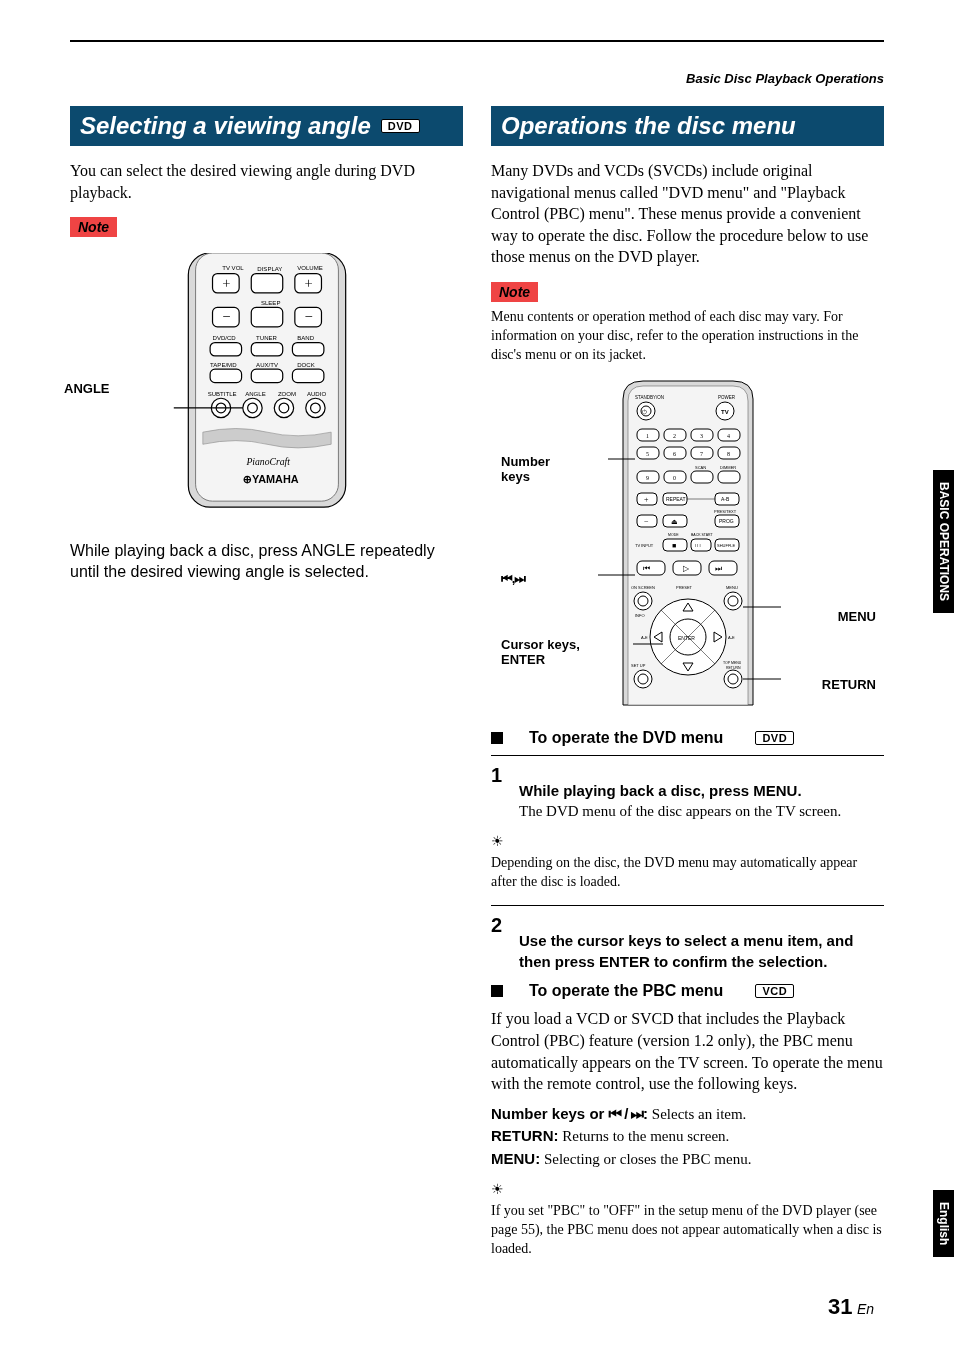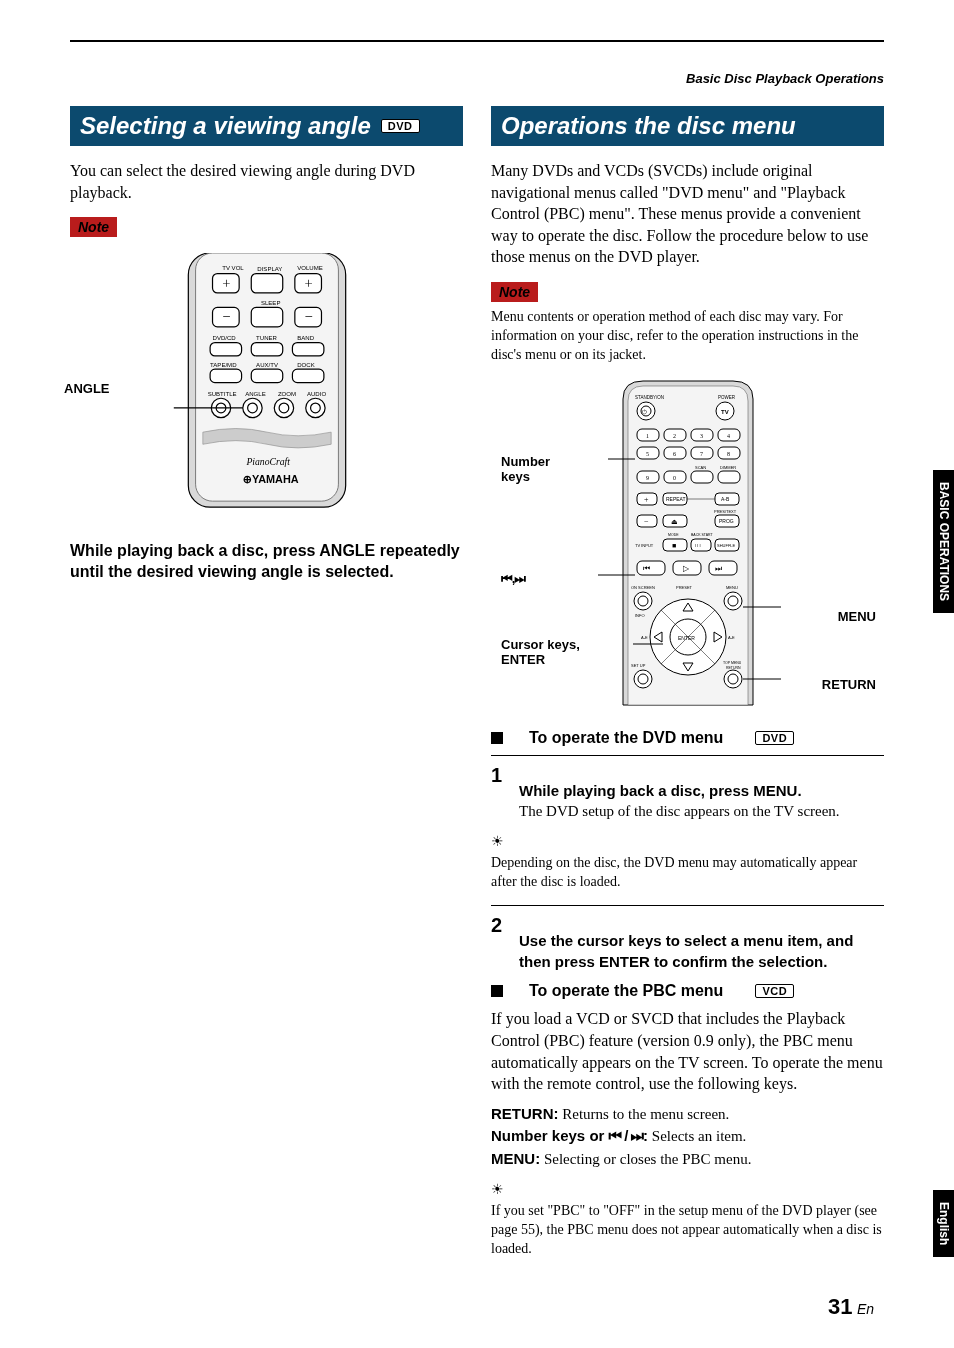--- a/index.html
+++ b/index.html
@@ -69,21 +69,21 @@
     margin-left: 6px;
     vertical-align: 1px;
   }
   .body-text {
     font-size: 16px;
     line-height: 1.35;
     margin-bottom: 14px;
   }
   .note-label {
     display: inline-block;
-    background: #b91c1c;
+    background: #ef4444;
     font-family: Arial, sans-serif;
     font-weight: bold;
     font-style: italic;
     font-size: 14px;
     padding: 2px 8px;
     margin-bottom: 6px;
   }
   .note-text {
     font-size: 14px;
     line-height: 1.35;
@@ -98,21 +98,21 @@
   .remote-svg { width: 230px; }
   .remote-svg-right { width: 290px; }
   .callout {
     position: absolute;
     font-family: Arial, sans-serif;
     font-weight: bold;
     font-size: 13px;
   }
   .instruction {
     font-family: Arial, sans-serif;
-    font-weight: bold;
+    font-weight: normal;
     font-size: 16px;
     line-height: 1.35;
     margin-bottom: 6px;
   }
   .sub-heading {
     font-family: Arial, sans-serif;
     font-weight: bold;
     font-size: 16px;
     display: flex;
     align-items: center;
@@ -400,42 +400,42 @@
     <div class="sub-heading">
       <span class="square-bullet"></span>
       <span>To operate the DVD menu</span>
       <span class="disc-badge-inline">DVD</span>
     </div>
 
     <div class="step-row">
       <div class="step-num">1</div>
       <div class="step-body">
         <div class="step-title">While playing back a disc, press MENU.</div>
-        <div class="step-sub">The DVD setup of the disc appears on the TV screen.</div>
+        <div class="step-sub">The DVD menu of the disc appears on the TV screen.</div>
       </div>
     </div>
     <span class="hint-icon">☀</span>
     <div class="hint-text">Depending on the disc, the DVD menu may automatically appear after the disc is loaded.</div>
 
     <div class="step-row">
       <div class="step-num">2</div>
       <div class="step-body">
         <div class="step-title">Use the cursor keys to select a menu item, and then press ENTER to confirm the selection.</div>
       </div>
     </div>
 
     <div class="sub-heading">
       <span class="square-bullet"></span>
       <span>To operate the PBC menu</span>
       <span class="disc-badge-inline">VCD</span>
     </div>
-    <div class="body-text" style="margin-bottom:8px;">If you load a VCD or SVCD that includes the Playback Control (PBC) feature (version 0.9 only), the PBC menu automatically appears on the TV screen. To operate the menu with the remote control, use the following keys.</div>
-
+    <div class="body-text" style="margin-bottom:8px;">If you load a VCD or SVCD that includes the Playback Control (PBC) feature (version 1.2 only), the PBC menu automatically appears on the TV screen. To operate the menu with the remote control, use the following keys.</div>
+
+    <div class="key-line"><b><span>Number keys or </span><span class="skip-icons">⏮ / ⏭</span><span>:</span></b><span> Selects an item.</span></div>
     <div class="key-line"><b>RETURN:</b><span> Returns to the menu screen.</span></div>
-    <div class="key-line"><b><span>Number keys or </span><span class="skip-icons">⏮ / ⏭</span><span>:</span></b><span> Selects an item.</span></div>
     <div class="key-line" style="margin-bottom:10px;"><b>MENU:</b><span> Selecting or closes the PBC menu.</span></div>
 
     <span class="hint-icon">☀</span>
     <div class="hint-text">If you set "PBC" to "OFF" in the setup menu of the DVD player (see page 55), the PBC menu does not appear automatically when a disc is loaded.</div>
   </div>
 </div>
 
 <div class="side-tabs">
   <div class="tab" style="top:470px;">BASIC OPERATIONS</div>
   <div class="tab" style="top:1190px;">English</div>

